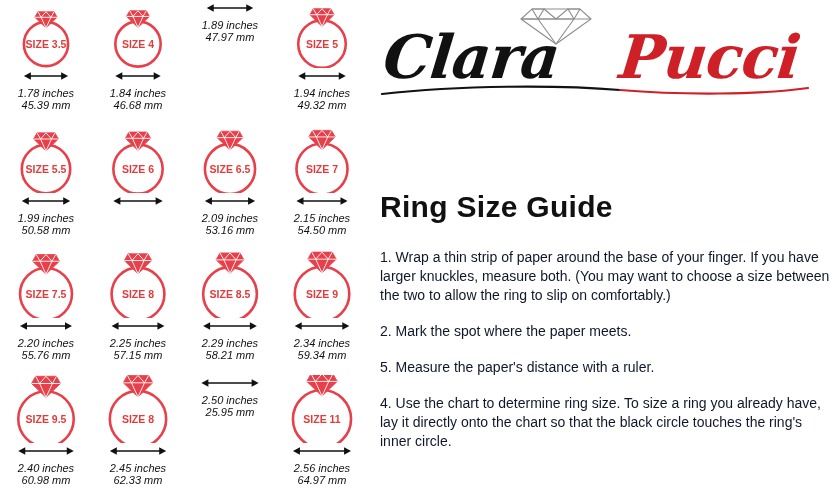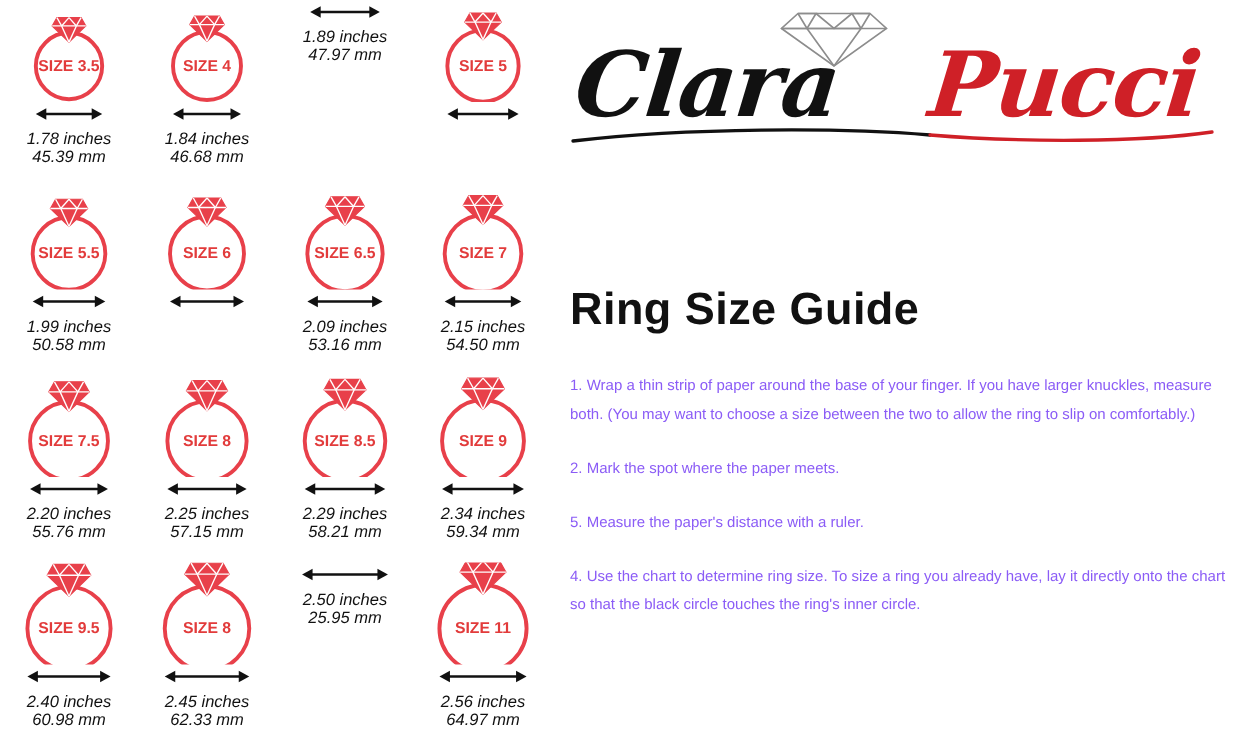--- a/index.html
+++ b/index.html
@@ -141,23 +141,23 @@
     letter-spacing: 0.3px;
   }
 
   .steps {
     position: absolute;
     left: 8px;
     top: 248px;
     width: 450px;
   }
   .step {
-    font-size: 10px;
+    font-size: 14px;
     line-height: 19px;
-    color: #8b5cf6;
+    color: #0f172a;
     margin-bottom: 17px;
   }
   .step:last-child { margin-bottom: 0; }
 </style>
 </head>
 <body>
 
 <div class="page">
 
   <div class="size-grid">
@@ -246,20 +246,21 @@
           </svg>
           <div class="size-label" style="top: 38px;">SIZE 5</div>
         </div>
         <div class="arrow-row">
           <svg class="arrow-svg" width="92" height="14" viewBox="0 0 92 14">
             <line x1="26.23" y1="7" x2="65.77" y2="7" stroke="#111" stroke-width="1.6"></line>
             <path d="M22.23 7 L29.23 3.2 L29.23 10.8 Z" fill="#111"></path>
             <path d="M69.77 7 L62.769999999999996 3.2 L62.769999999999996 10.8 Z" fill="#111"></path>
           </svg>
         </div>
+        <div class="meas"><span>1.94 inches</span><span class="mm">49.32 mm</span></div>
       </div>
       <div class="size-cell">
         <div class="ring-art">
           <svg class="ring-svg" width="92" height="68" viewBox="0 0 92 68">
             <circle cx="46" cy="44" r="24.209999999999997" fill="none" stroke="#e8404a" stroke-width="2.6"></circle>
             <g fill="#e8404a" stroke="#e8404a" stroke-width="0.8">
               <path d="M33.585 14.014300000000002 L46 25.990000000000002 L58.415 14.014300000000002 L54.9388 7.845000000000002 L37.0612 7.845000000000002 Z"></path>
             </g>
             <g stroke="#ffffff" stroke-width="0.9" fill="none">
               <path d="M33.585 14.014300000000002 L58.415 14.014300000000002"></path>

